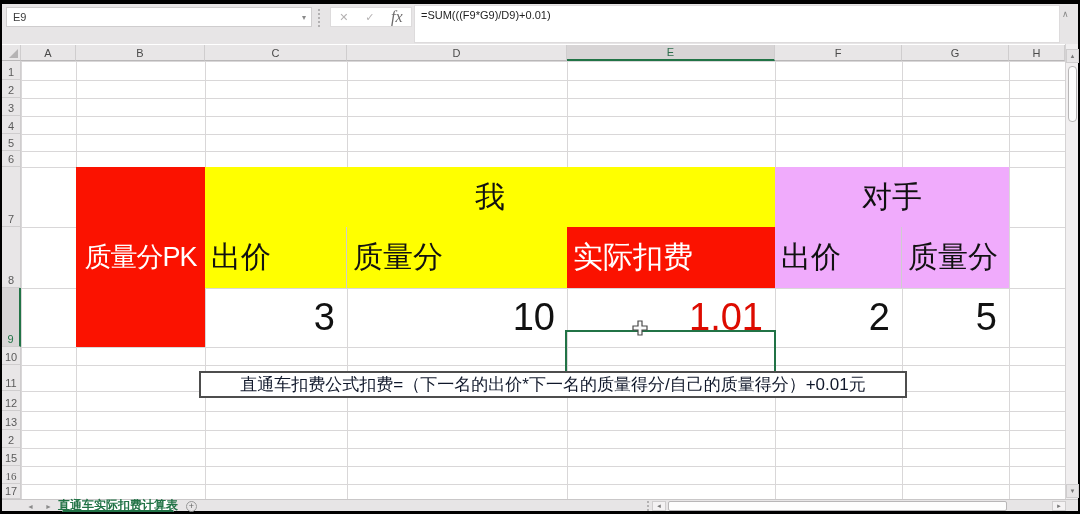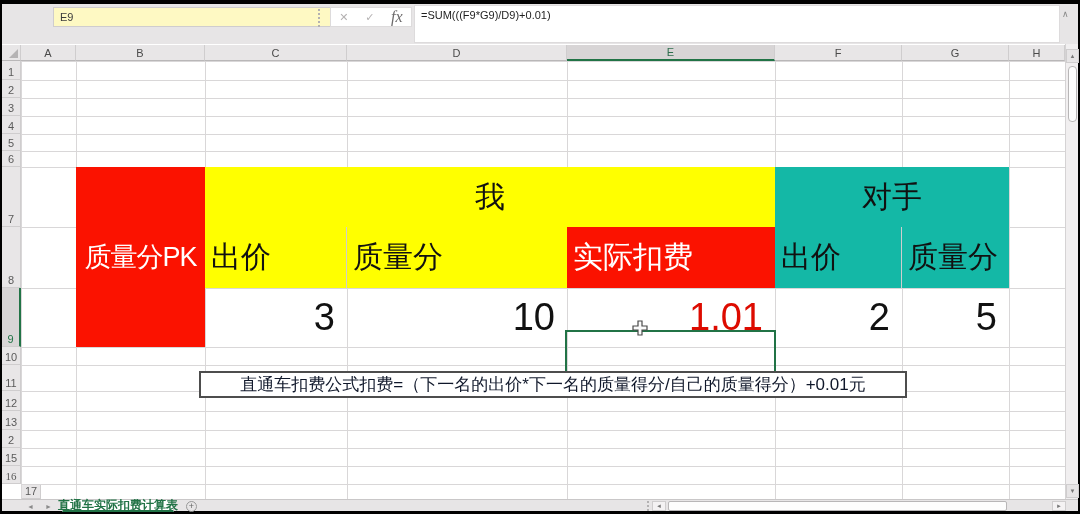--- a/index.html
+++ b/index.html
@@ -2,21 +2,21 @@
 <html><head>
 <meta charset="utf-8">
 <style>
   html,body{margin:0;padding:0;background:#000;}
   *{box-sizing:border-box;font-family:"Liberation Sans",sans-serif;}
   .stage{position:relative;width:1080px;height:514px;background:#000;overflow:hidden;}
   .app{position:absolute;left:2px;top:4px;width:1076px;height:507px;background:#e7e5e6;}
 
   
   .toolbar{position:absolute;left:0;top:0;width:100%;height:40px;background:#e7e5e6;}
-  .namebox{position:absolute;left:4px;top:3px;width:306px;height:20px;background:#fef9c3;border:1px solid #cfcdce;display:flex;align-items:center;margin-left:47px;}
+  .namebox{position:absolute;left:4px;top:3px;width:306px;height:20px;background:#ffffff;border:1px solid #cfcdce;display:flex;align-items:center;}
   .namebox .val{font-size:11px;color:#3c3c3c;padding-left:6px;flex:1;}
   .nb-arrow{font-size:8px;color:#8a8a8a;padding-right:5px;}
   .dots{position:absolute;left:316px;top:5px;height:18px;border-left:2px dotted #b3b1b2;}
   .fbtns{position:absolute;left:328px;top:3px;width:82px;height:20px;background:#fff;border:1px solid #dddbdc;display:flex;align-items:center;justify-content:space-around;}
   .fbtns .b{font-size:11px;color:#b4b1b2;}
   .fbtns .fx{font-size:16px;color:#6d6b6c;font-family:"Liberation Serif",serif;font-style:italic;}
   .formulabox{position:absolute;left:412px;top:1px;width:646px;height:38px;background:#fff;border:1px solid #dddbdc;}
   .formulabox .ftext{position:absolute;left:6px;top:3px;font-size:11px;color:#1f1f1f;white-space:pre;}
   .fb-collapse{position:absolute;left:1060px;top:5px;font-size:9px;color:#8a8a8a;}
 
@@ -31,21 +31,21 @@
   .vline{position:absolute;width:1px;background:#d9d7d8;}
   .hline{position:absolute;height:1px;background:#d9d7d8;}
 
   
   .cell{position:absolute;display:flex;align-items:center;overflow:hidden;}
   .c-center{justify-content:center;}
   .c-left{justify-content:flex-start;padding-left:6px;}
   .c-right{justify-content:flex-end;padding-right:12px;}
   .bg-red{background:#fb1200;color:#fff;}
   .bg-yellow{background:#ffff00;color:#111;}
-  .bg-blue{background:#14b8a6;color:#111;}
+  .bg-blue{background:#f0abfc;color:#111;}
   .fz-head{font-size:30px;}
   .fz-num{font-size:38px;color:#111;}
   .pk{font-size:27px;letter-spacing:-1px;}
   .val-red{color:#dd0b00;}
   .cellline-r{border-right:1px solid #cfcdce;}
 
   .selbox{position:absolute;left:563px;top:286px;width:211px;height:62px;border:2px solid #217346;pointer-events:none;}
   .handle{position:absolute;right:-4px;bottom:-4px;width:7px;height:7px;background:#217346;border:1px solid #fff;}
 
   .notebox{position:absolute;left:197px;top:327px;width:708px;height:27px;background:#fff;border:2px solid #4d4d4d;display:flex;align-items:center;justify-content:center;}
@@ -114,21 +114,21 @@
       <div class="rowhdr" style="top:123px;height:60px;">7</div>
       <div class="rowhdr" style="top:183px;height:61px;">8</div>
       <div class="rowhdr sel" style="top:244px;height:59px;">9</div>
       <div class="rowhdr" style="top:303px;height:18px;">10</div>
       <div class="rowhdr" style="top:321px;height:26px;">11</div>
       <div class="rowhdr" style="top:347px;height:20px;">12</div>
       <div class="rowhdr" style="top:367px;height:19px;">13</div>
       <div class="rowhdr" style="top:386px;height:18px;">2</div>
       <div class="rowhdr" style="top:404px;height:18px;">15</div>
       <div class="rowhdr" style="top:422px;height:18px;font-family:Liberation Serif, serif;">16</div>
-      <div class="rowhdr" style="top:440px;height:15px;margin-left:20px;">17</div>
+      <div class="rowhdr" style="top:440px;height:15px;">17</div>
 
       <div id="gridlines">
           <div class="vline" style="left: 19px; top: 17px; height: 438px;"></div>
           <div class="vline" style="left: 74px; top: 17px; height: 438px;"></div>
           <div class="vline" style="left: 203px; top: 17px; height: 438px;"></div>
           <div class="vline" style="left: 345px; top: 17px; height: 438px;"></div>
           <div class="vline" style="left: 565px; top: 17px; height: 438px;"></div>
           <div class="vline" style="left: 773px; top: 17px; height: 438px;"></div>
           <div class="vline" style="left: 900px; top: 17px; height: 438px;"></div>
           <div class="vline" style="left: 1007px; top: 17px; height: 438px;"></div>

